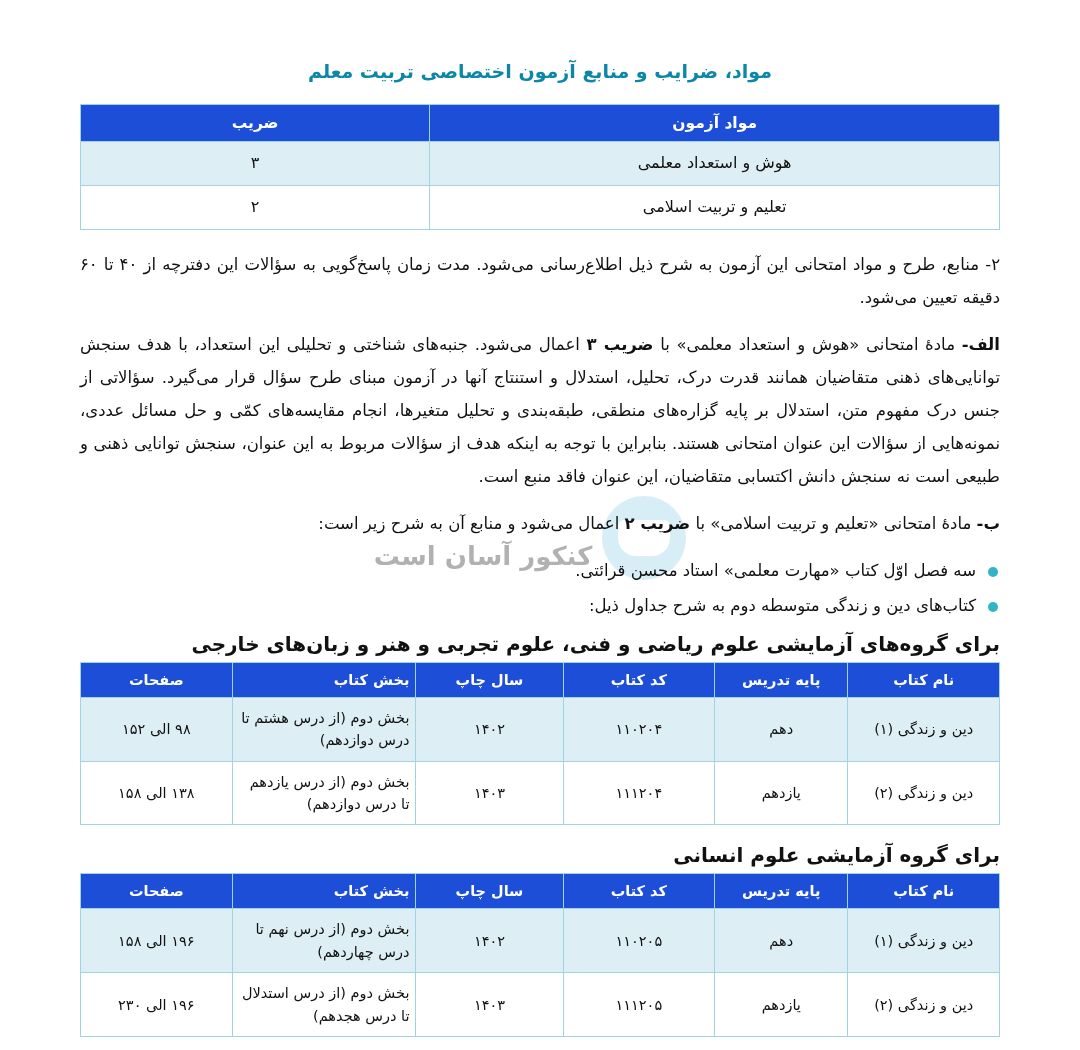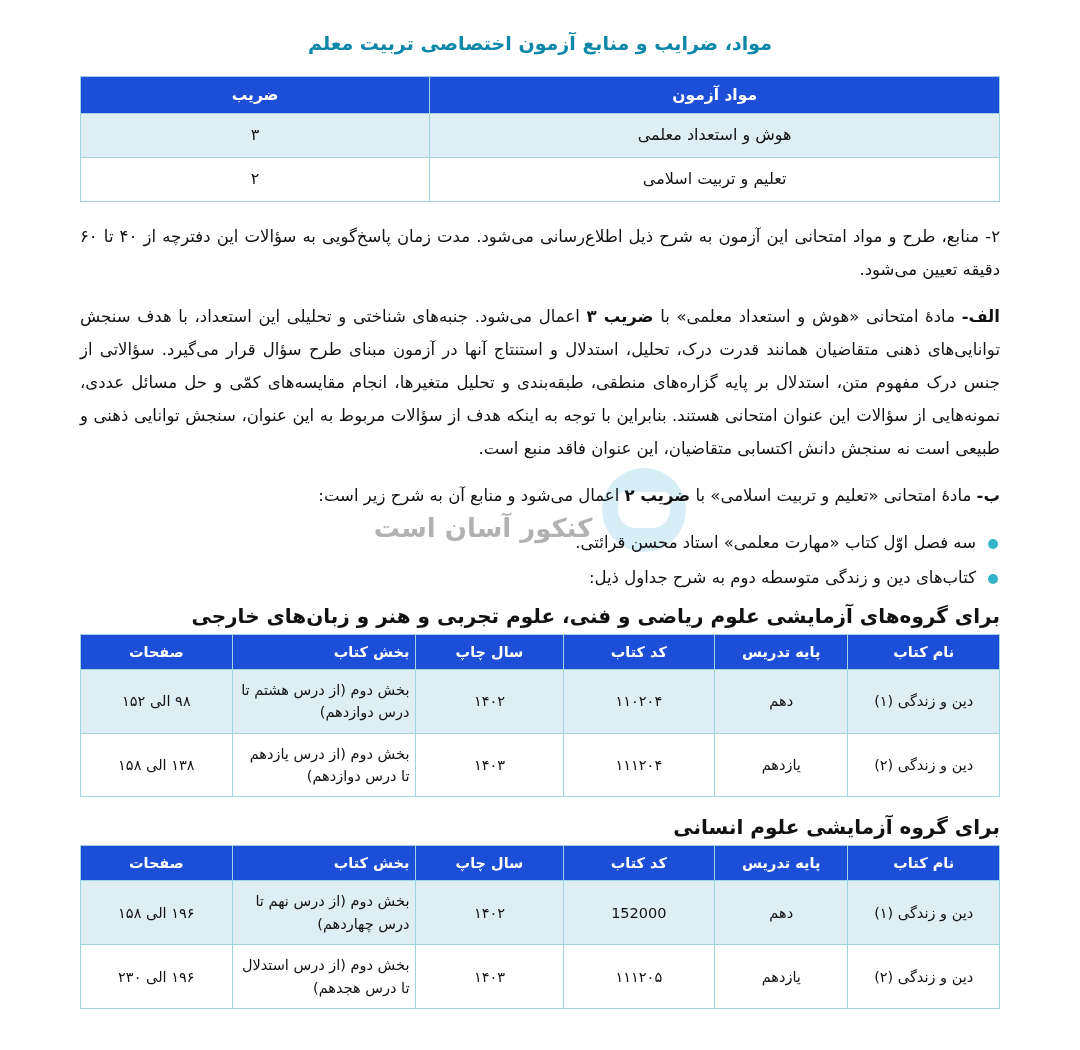--- a/index.html
+++ b/index.html
@@ -59,20 +59,21 @@
     color: #000000;
     font-size: 26px;
     font-weight: bold;
     white-space: nowrap;
     margin-top: 36px;
   }
   .content {
     position: relative;
     z-index: 1;
     padding: 26px 80px 0 80px;
+    margin-top: 28px;
   }
   h1.doc-title {
     color: #0d87a8;
     font-size: 19px;
     font-weight: bold;
     text-align: center;
     margin: 6px 0 22px 0;
     letter-spacing: 0;
   }
   p.para {
@@ -248,21 +249,21 @@
           <th class="c-code">کد کتاب</th>
           <th class="c-year">سال چاپ</th>
           <th class="c-part">بخش کتاب</th>
           <th class="c-pages">صفحات</th>
         </tr>
       </thead>
       <tbody>
         <tr class="alt">
           <td class="c-name">دین و زندگی (۱)</td>
           <td class="c-grade">دهم</td>
-          <td class="c-code">152000</td>
+          <td class="c-code">۱۱۰۲۰۵</td>
           <td class="c-year">۱۴۰۲</td>
           <td class="c-part">بخش دوم (از درس نهم تا درس چهاردهم)</td>
           <td class="c-pages">۱۹۶ الی ۱۵۸</td>
         </tr>
         <tr>
           <td class="c-name">دین و زندگی (۲)</td>
           <td class="c-grade">یازدهم</td>
           <td class="c-code">۱۱۱۲۰۵</td>
           <td class="c-year">۱۴۰۳</td>
           <td class="c-part">بخش دوم (از درس استدلال تا درس هجدهم)</td>

